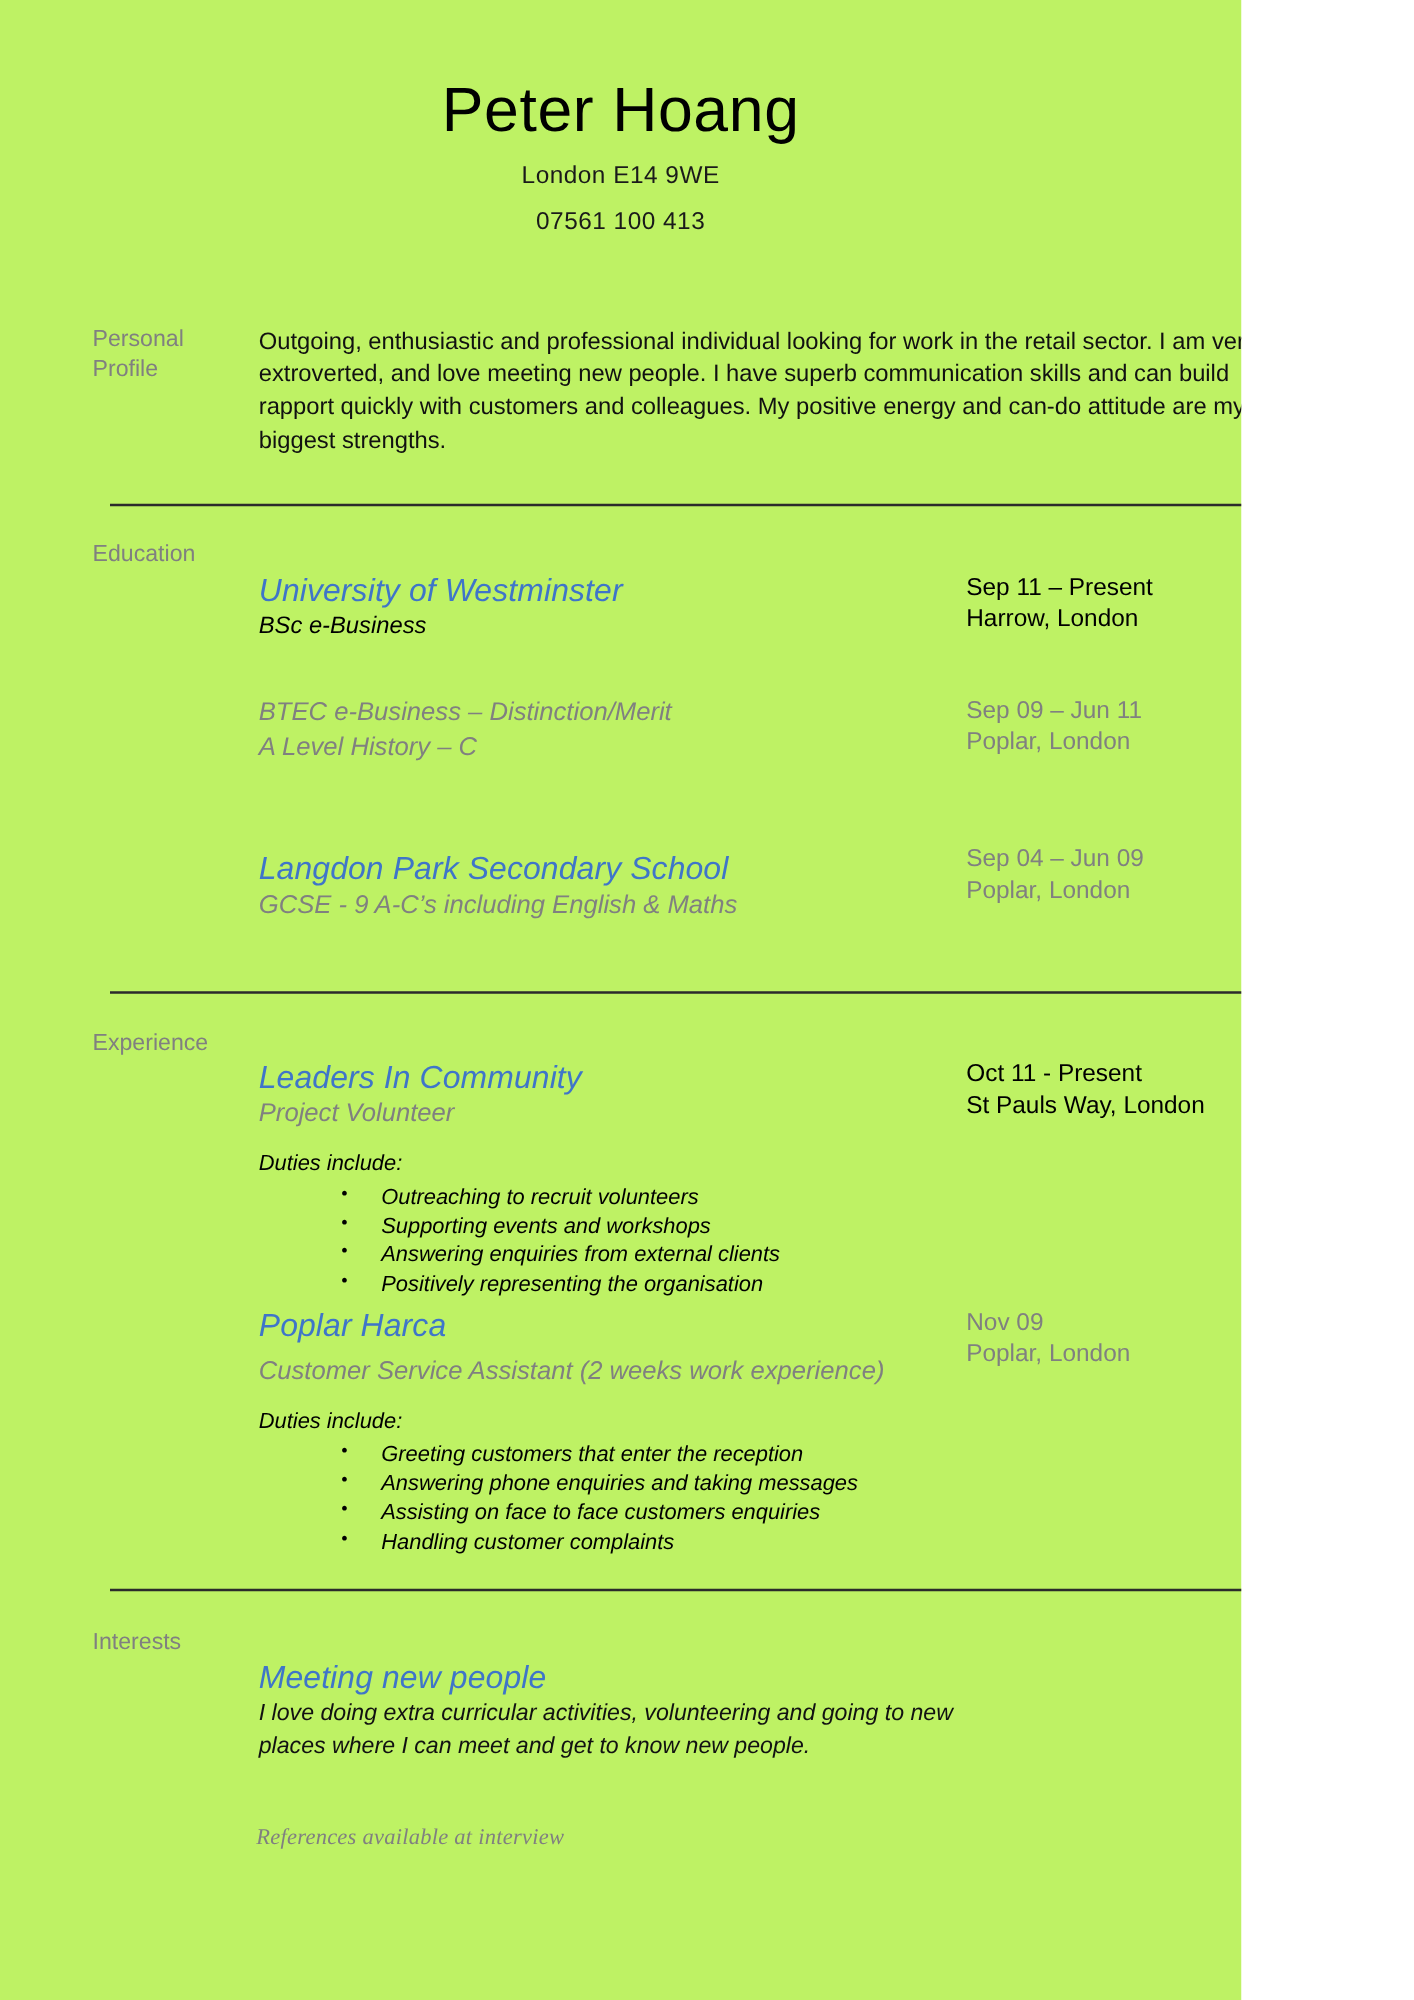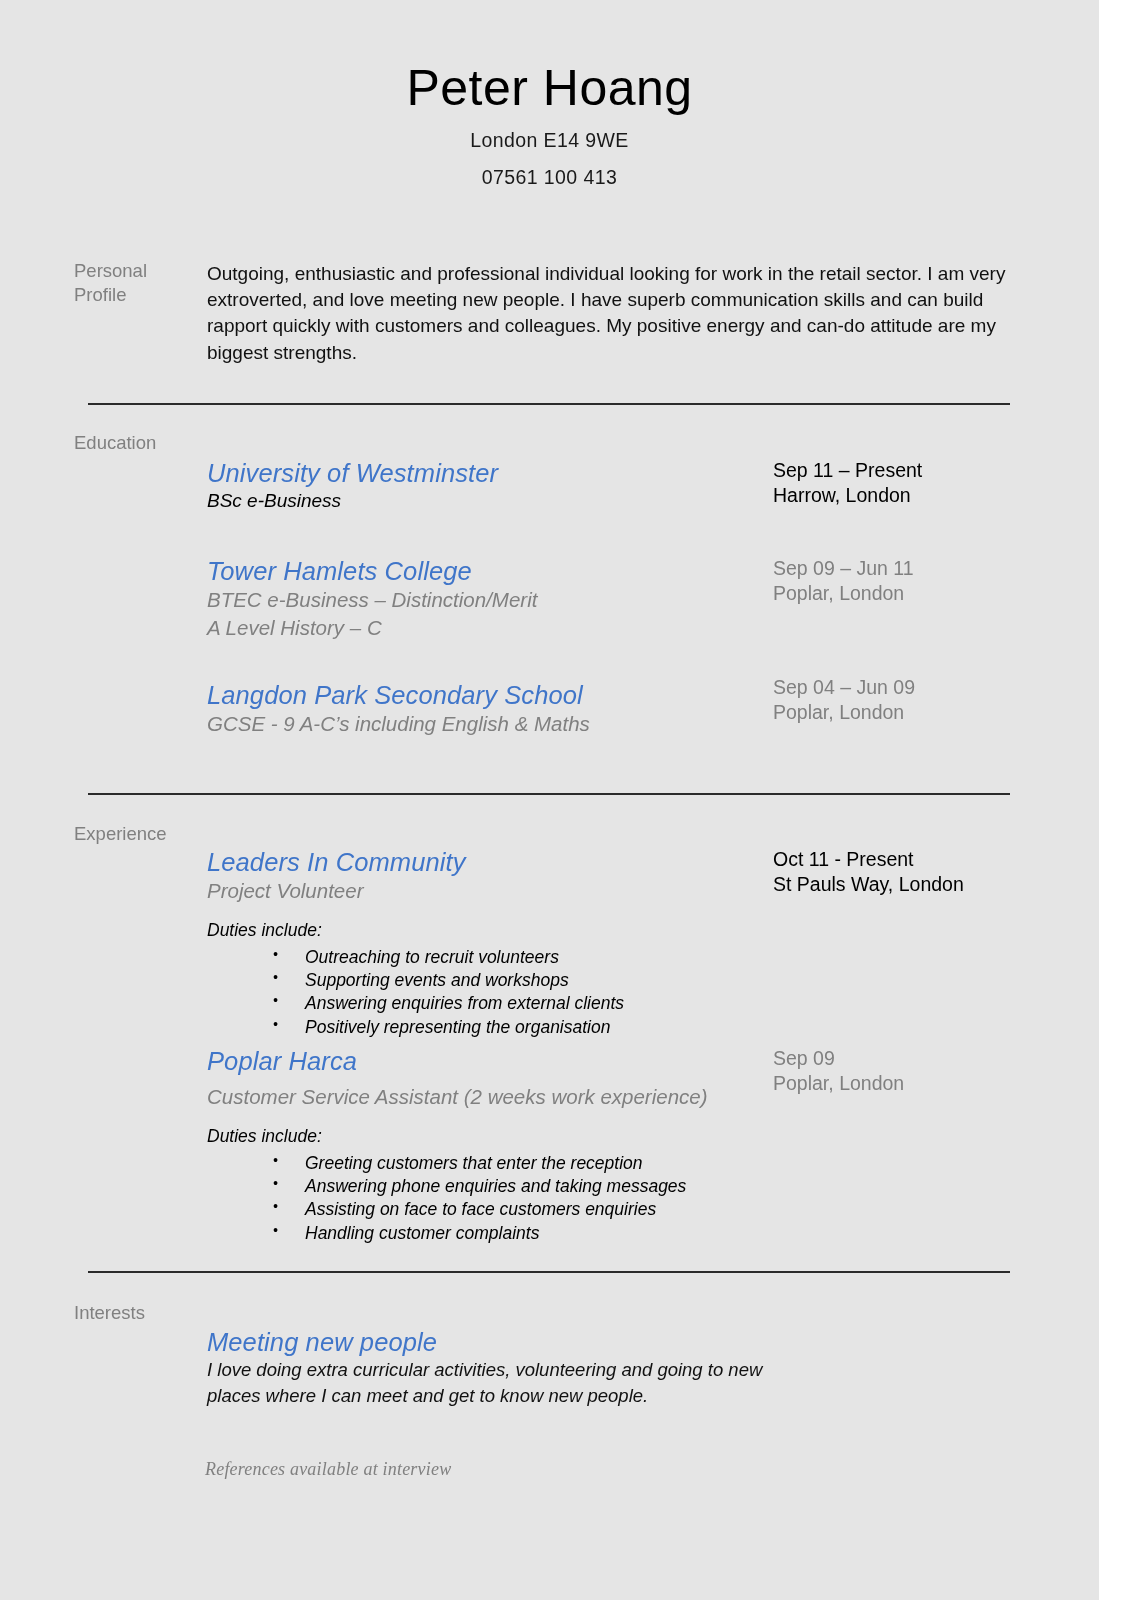--- a/index.html
+++ b/index.html
@@ -6,23 +6,23 @@
     margin: 0;
     padding: 0;
     background: #ffffff;
   }
   body {
     font-family: "Liberation Sans", sans-serif;
     color: #000000;
   }
   .page {
     position: relative;
-    width: 1099px;
+    width: 993px;
     height: 1600px;
-    background: #e5e5e5;
+    background: #bef264;
     overflow: hidden;
   }
 
   
   .header {
     text-align: center;
     padding-top: 62px;
   }
   .cand-name {
     font-size: 50px;
@@ -171,21 +171,20 @@
   <div class="entry" style="top:458px;">
     <div class="org">University of Westminster</div>
     <div class="sub-black">BSc e-Business</div>
   </div>
   <div class="meta dark" style="top:458px;">
     <div>Sep 11 – Present</div>
     <div>Harrow, London</div>
   </div>
 
   <div class="entry" style="top:556px;">
-    <div class="org">Tower Hamlets College</div>
     <div class="sub-gray">BTEC e-Business – Distinction/Merit</div>
     <div class="sub-gray">A Level History – C</div>
   </div>
   <div class="meta gray" style="top:556px;">
     <div>Sep 09 – Jun 11</div>
     <div>Poplar, London</div>
   </div>
 
   <div class="entry" style="top:680px;">
     <div class="org">Langdon Park Secondary School</div>
@@ -221,21 +220,21 @@
     <div class="sub-gray" style="margin-top:7px;">Customer Service Assistant (2 weeks work experience)</div>
     <div class="duties-head">Duties include:</div>
     <ul class="duties">
       <li>Greeting customers that enter the reception</li>
       <li>Answering phone enquiries and taking messages</li>
       <li>Assisting on face to face customers enquiries</li>
       <li>Handling customer complaints</li>
     </ul>
   </div>
   <div class="meta gray" style="top:1046px;">
-    <div>Sep 09</div>
+    <div>Nov 09</div>
     <div>Poplar, London</div>
   </div>
 
   <div class="rule" style="top:1271px;"></div>
 
   <div class="sec-label" style="top:1301px;">Interests</div>
 
   <div class="entry" style="top:1327px;">
     <div class="org">Meeting new people</div>
     <div class="interest-body">I love doing extra curricular activities, volunteering and going to new places where I can meet and get to know new people.</div>

